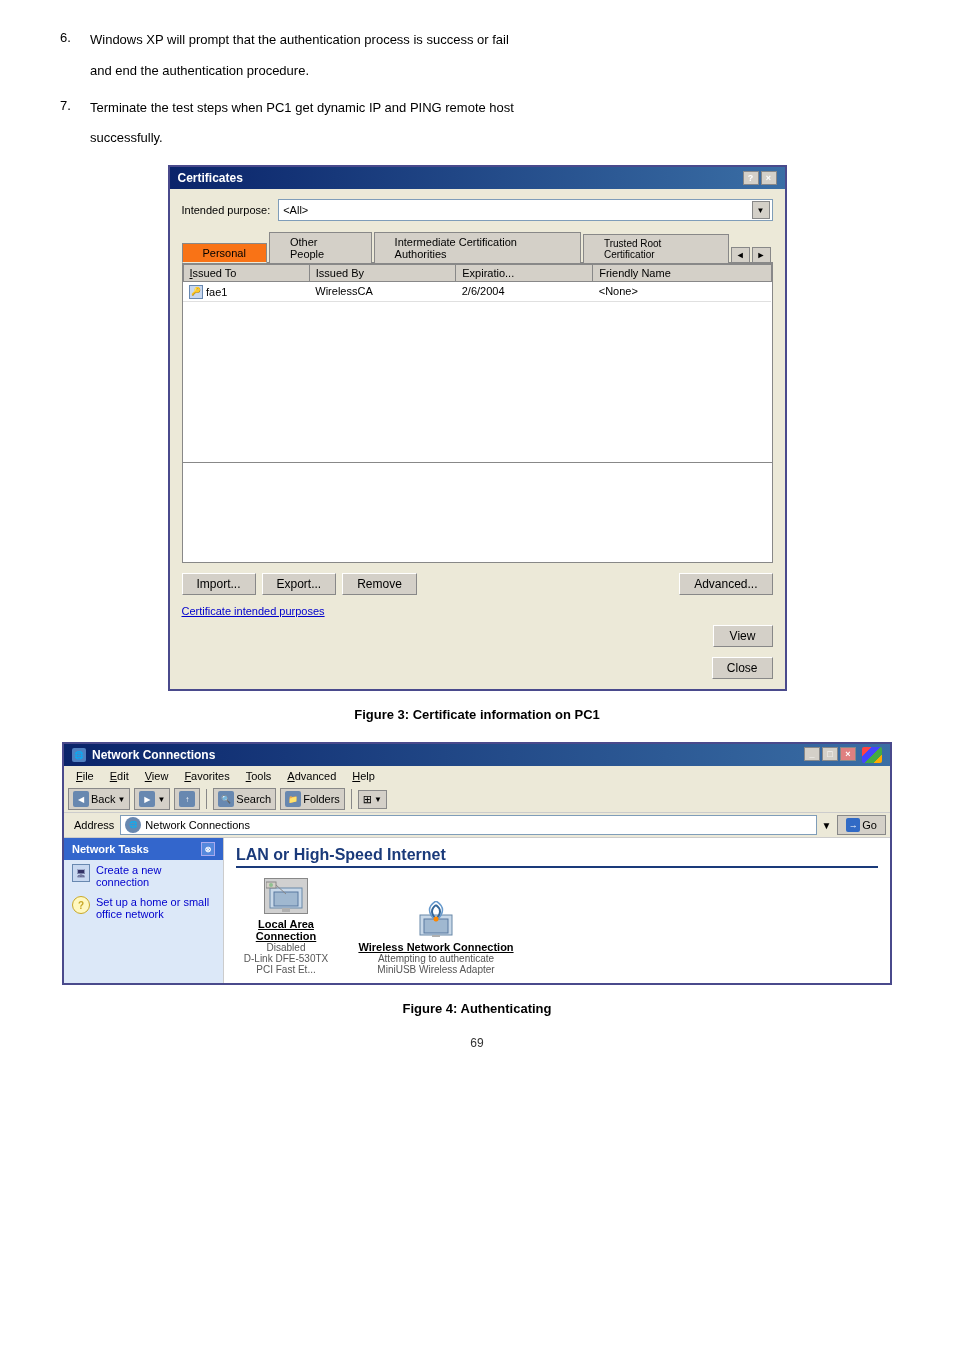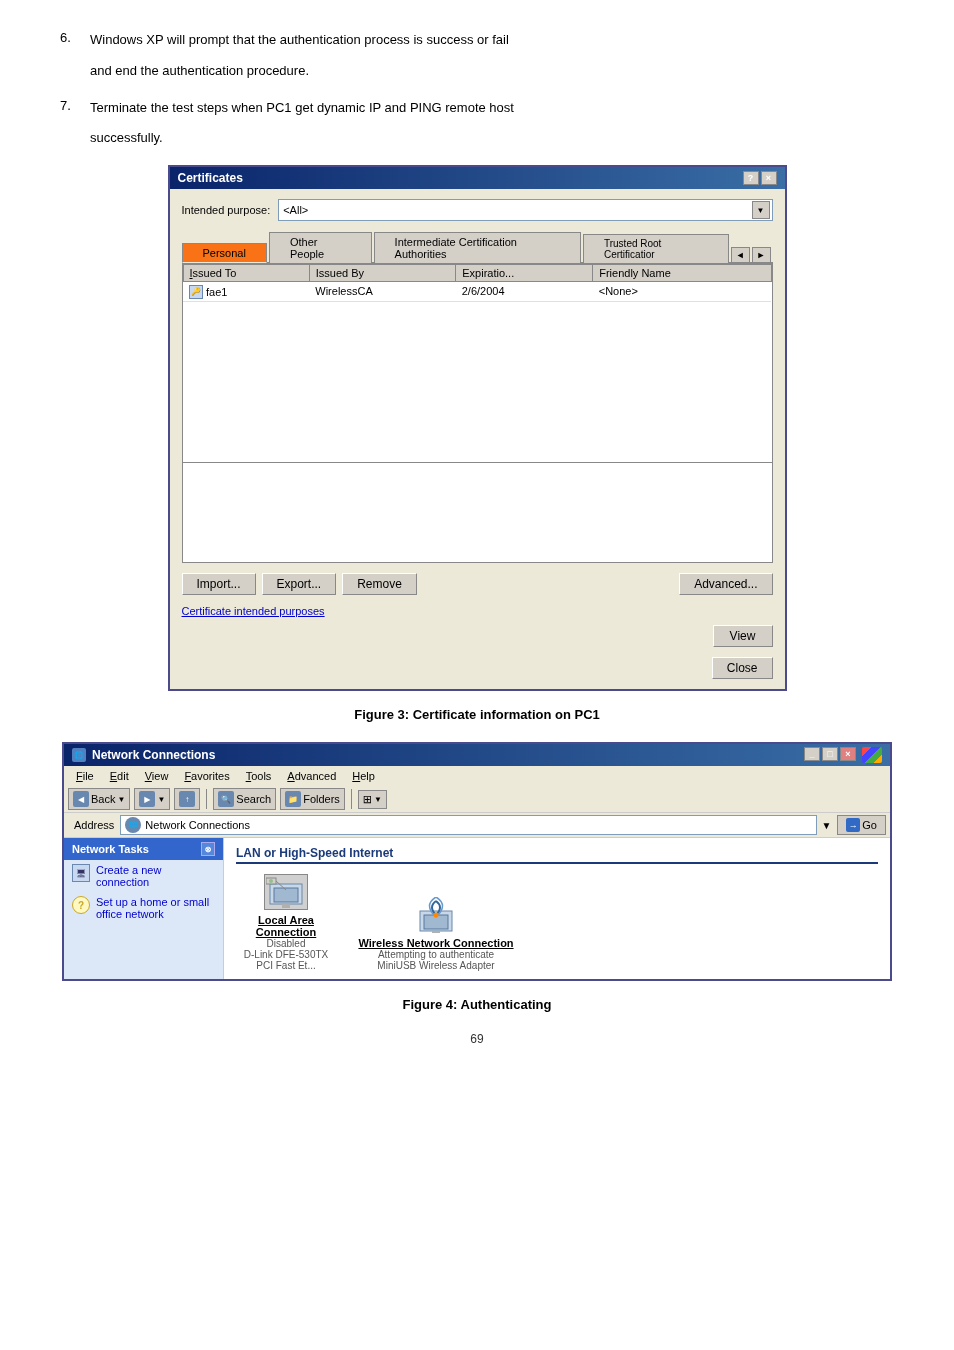--- a/index.html
+++ b/index.html
@@ -504,21 +504,21 @@
       color: #c8a828;
     }
 
     
     .netconn-content {
       flex: 1;
       padding: 8px 12px;
       background: #fff;
     }
     .section-header-text {
-      font-size: 12px;
+      font-size: 16px;
       font-weight: bold;
       color: #1a3a7a;
       margin-bottom: 8px;
       border-bottom: 2px solid #1a3a7a;
       padding-bottom: 2px;
     }
     .connections-grid {
       display: flex;
       gap: 20px;
       align-items: flex-end;

